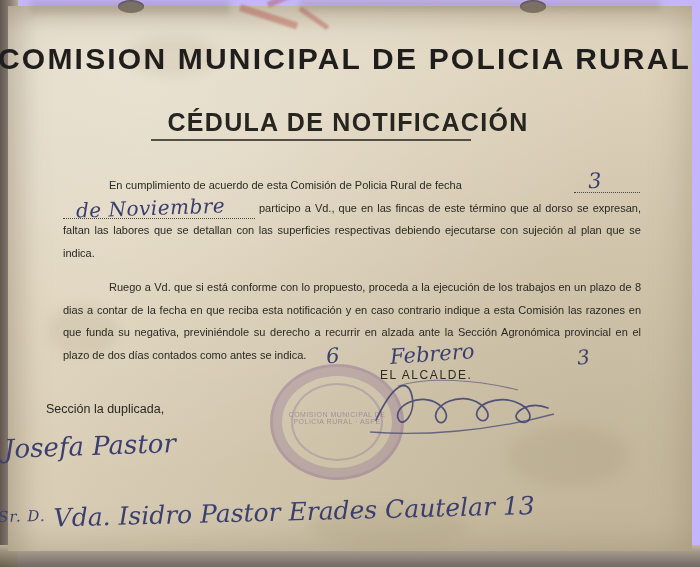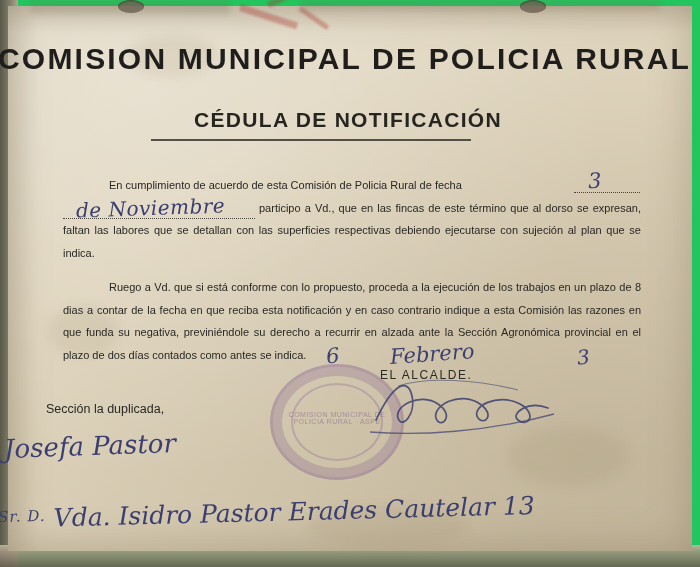--- a/index.html
+++ b/index.html
@@ -5,21 +5,21 @@
   html, body {
     margin: 0;
     padding: 0;
     background: #7a6f63;
   }
   .page {
     position: relative;
     width: 700px;
     height: 567px;
     overflow: hidden;
-    background: #22c55e;
+    background: #c4b5fd;
     font-family: "Liberation Sans", sans-serif;
   }
   
   .binding-left {
     position: absolute;
     left: 0; top: 0;
     width: 18px; height: 567px;
     background: linear-gradient(to right, #5c5246, #8a7f70 60%, #b3a894);
     opacity: .95;
   }
@@ -75,21 +75,21 @@
     letter-spacing: 2.2px;
     color: #1f1e1c;
     white-space: nowrap;
   }
   .subtitle {
     position: absolute;
     left: 40px;
     top: 102px;
     width: 600px;
     text-align: center;
-    font-size: 21px;
+    font-size: 25px;
     font-weight: bold;
     letter-spacing: 1.3px;
     color: #26251f;
   }
   .subtitle-underline {
     position: absolute;
     left: 143px;
     top: 133px;
     width: 320px;
     height: 1.5px;

